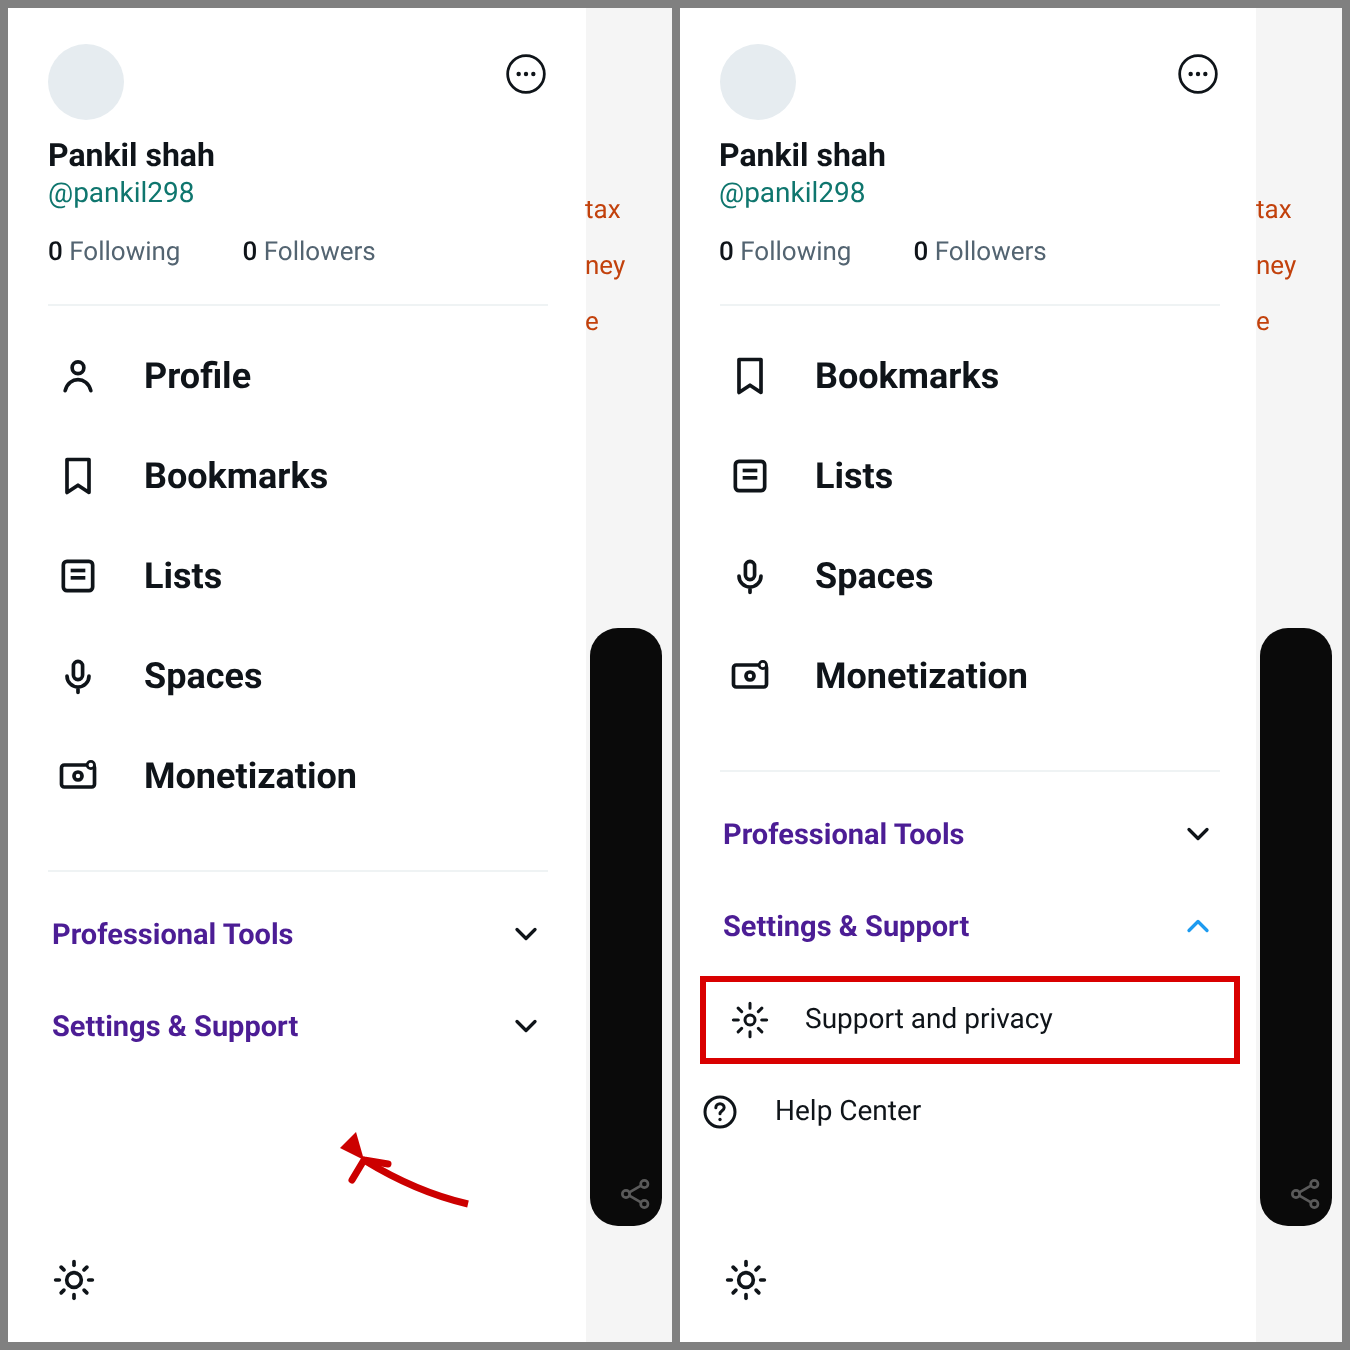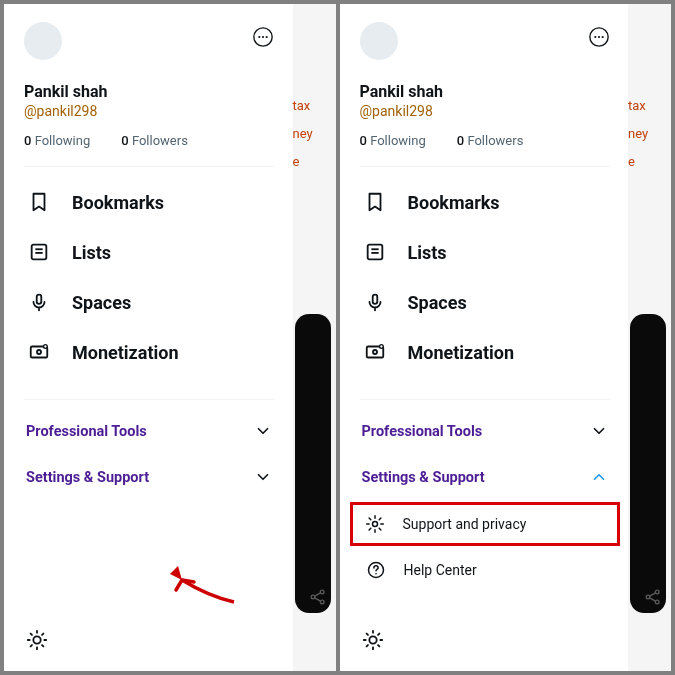--- a/index.html
+++ b/index.html
@@ -46,25 +46,25 @@
       height: 22px;
       display: flex;
       align-items: center;
       justify-content: center;
       margin-top: 4px;
     }
     .display-name {
       font-weight: 700;
       font-size: 16px;
       color: #0f1419;
-      margin-top: 22px;
+      margin-top: 8px;
     }
     .handle {
       font-size: 14px;
-      color: #a16207;
+      color: #0f766e;
       margin-top: 2px;
     }
     .stats {
       display: flex;
       gap: 31px;
       margin-top: 14px;
       font-size: 13px;
       color: #536471;
     }
     .stats .num {
@@ -113,21 +113,21 @@
       width: 18px;
       height: 18px;
       display: flex;
       align-items: center;
       justify-content: center;
     }
     .expanded-item {
       display: flex;
       align-items: center;
       gap: 18px;
-      padding: 12px 26px;
+      padding: 12px 10px;
       cursor: pointer;
     }
     .expanded-item .icon-slot {
       width: 20px;
       height: 20px;
       display: flex;
       align-items: center;
       justify-content: center;
     }
     .expanded-item .label {
@@ -209,20 +209,29 @@
       </div>
       <div class="display-name">Pankil shah</div>
       <div class="handle">@pankil298</div>
       <div class="stats">
         <span><span class="num">0</span> <span>Following</span></span>
         <span><span class="num">0</span> <span>Followers</span></span>
       </div>
     </div>
     <hr class="divider">
     <div class="menu-list">
+      <div class="menu-item">
+        <span class="icon-slot">
+            <svg viewBox="0 0 24 24" width="22" height="22">
+              <circle cx="12" cy="7.5" r="3.2" fill="none" stroke="#0f1419" stroke-width="2"></circle>
+              <path d="M5 20c1-4 4-6 7-6s6 2 7 6" fill="none" stroke="#0f1419" stroke-width="2" stroke-linecap="round"></path>
+            </svg>
+          </span>
+        <span class="label">Profile</span>
+      </div>
       <div class="menu-item">
         <span class="icon-slot">
             <svg viewBox="0 0 24 24" width="22" height="22">
               <path d="M6 3h12v18l-6-4-6 4z" fill="none" stroke="#0f1419" stroke-width="2" stroke-linejoin="round"></path>
             </svg>
           </span>
         <span class="label">Bookmarks</span>
       </div>
       <div class="menu-item">
         <span class="icon-slot">

